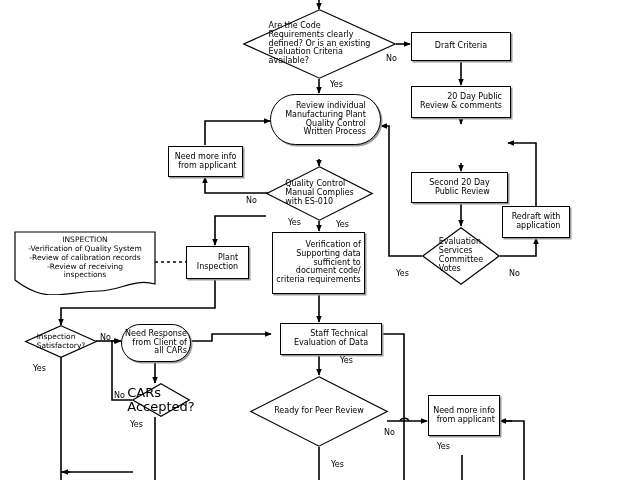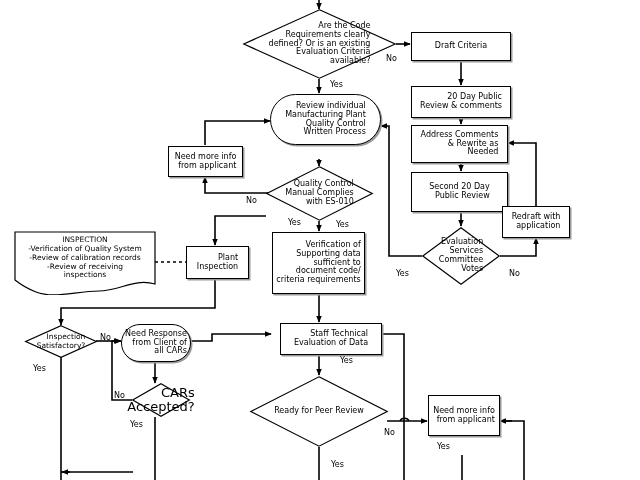--- a/index.html
+++ b/index.html
@@ -49,21 +49,21 @@
     overflow: visible;
   }
   .dec-label {
     position: absolute;
     left: 0; top: 0;
     width: 100%;
     height: 100%;
     display: flex;
     align-items: center;
     justify-content: center;
-    text-align: right;
+    text-align: left;
     white-space: pre-line;
     line-height: 1.1;
     color: #000000;
   }
   .doc-wrap {
     position: absolute;
     z-index: 3;
   }
   .doc-wrap svg {
     position: absolute;
@@ -185,27 +185,22 @@
 
   <div class="node proc" style="left:411px; top:32px; width:100px; height:29px; font-size:8px;">
     <span>Draft Criteria</span>
   </div>
 
   <div class="node proc" style="left:411px; top:86px; width:100px; height:32px; font-size:8px;">
     <span>20 Day Public
 Review &amp; comments</span>
   </div>
 
-  <div class="node proc" style="left:411px; top:125px; width:97px; height:38px; font-size:8px;">
-    <span>Address Comments
-&amp; Rewrite as
-Needed</span>
-  </div>
-
-  <div class="node proc" style="left:411px; top:172px; width:97px; height:40px; font-size:8px;">
+
+  <div class="node proc" style="left:411px; top:172px; width:97px; height:31px; font-size:8px;">
     <span>Second 20 Day
 Public Review</span>
   </div>
 
   <div class="dec-wrap" style="left:422px; top:227px; width:78px; height:58px; font-size:8px;">
     <svg width="78" height="58" viewBox="0 0 78 58">
       <polygon points="39,0.8 77.2,29 39,57.2 0.8,29" fill="#ffffff" stroke="#000000" stroke-width="1.2"></polygon>
     </svg>
     <div class="dec-label">Evaluation
 Services

